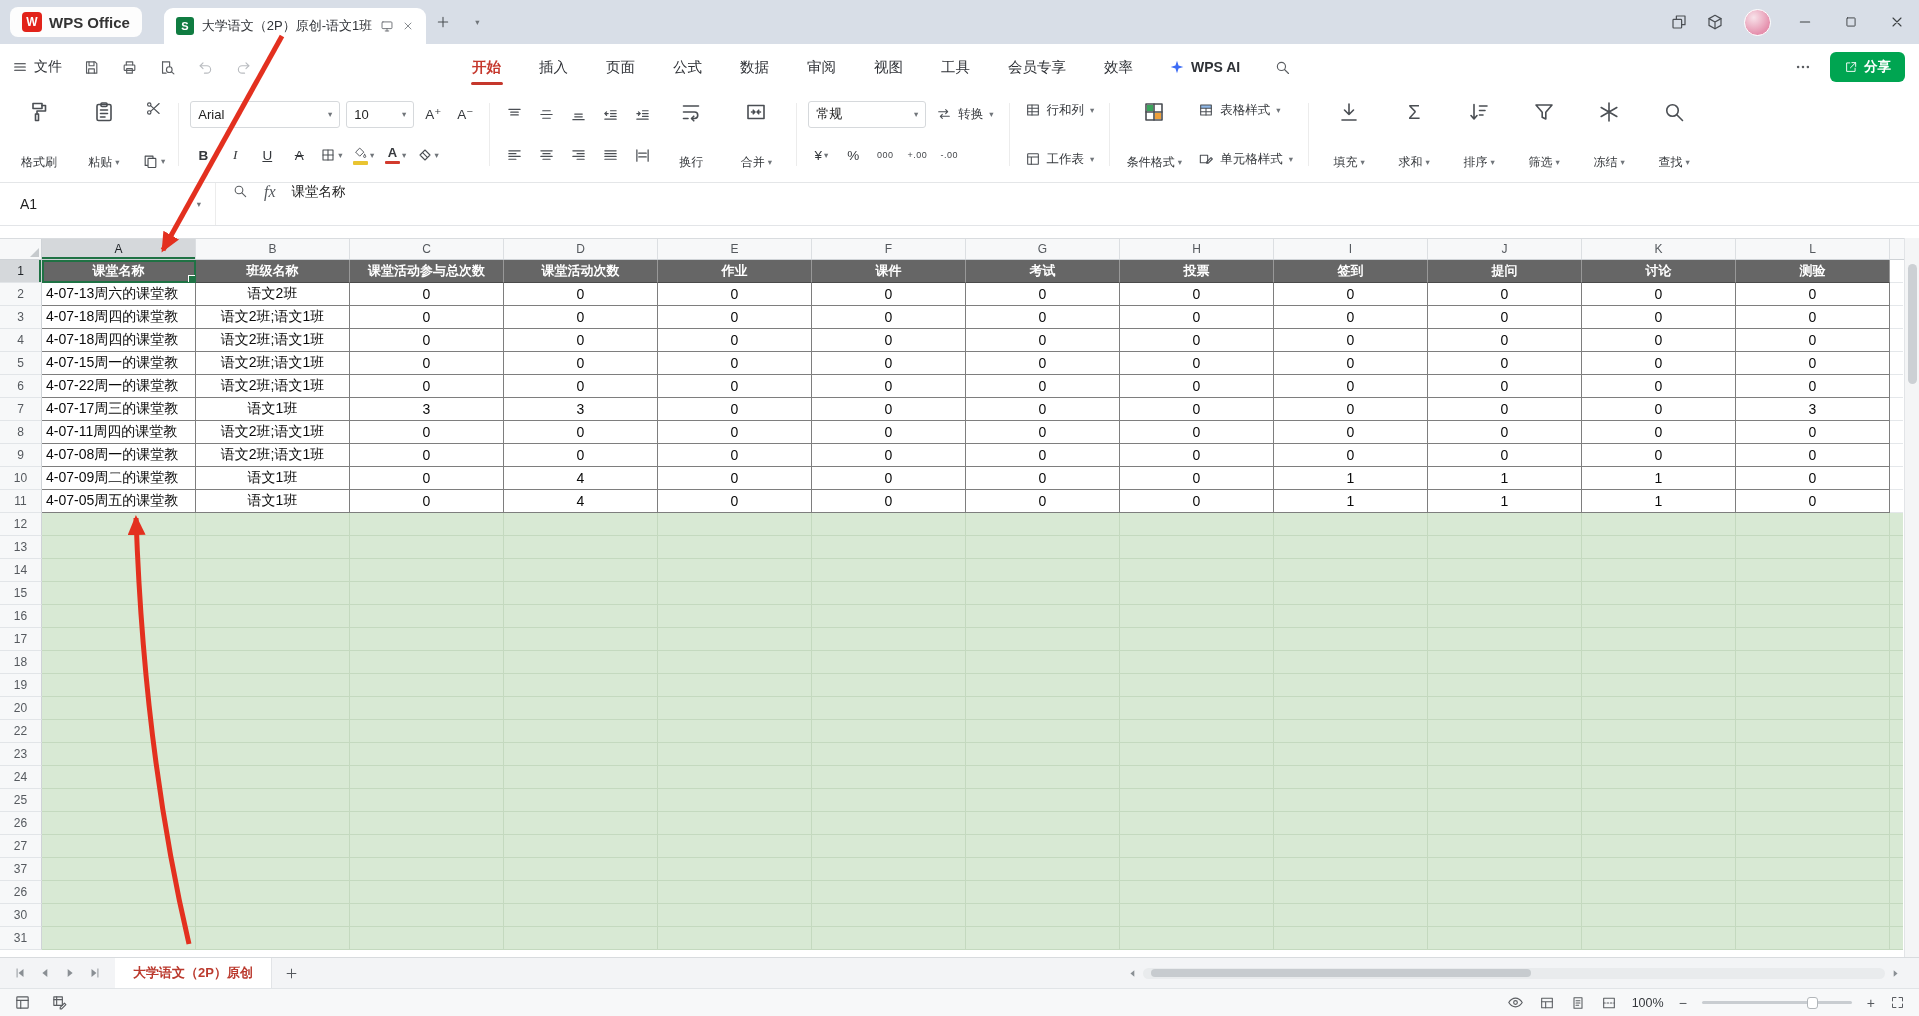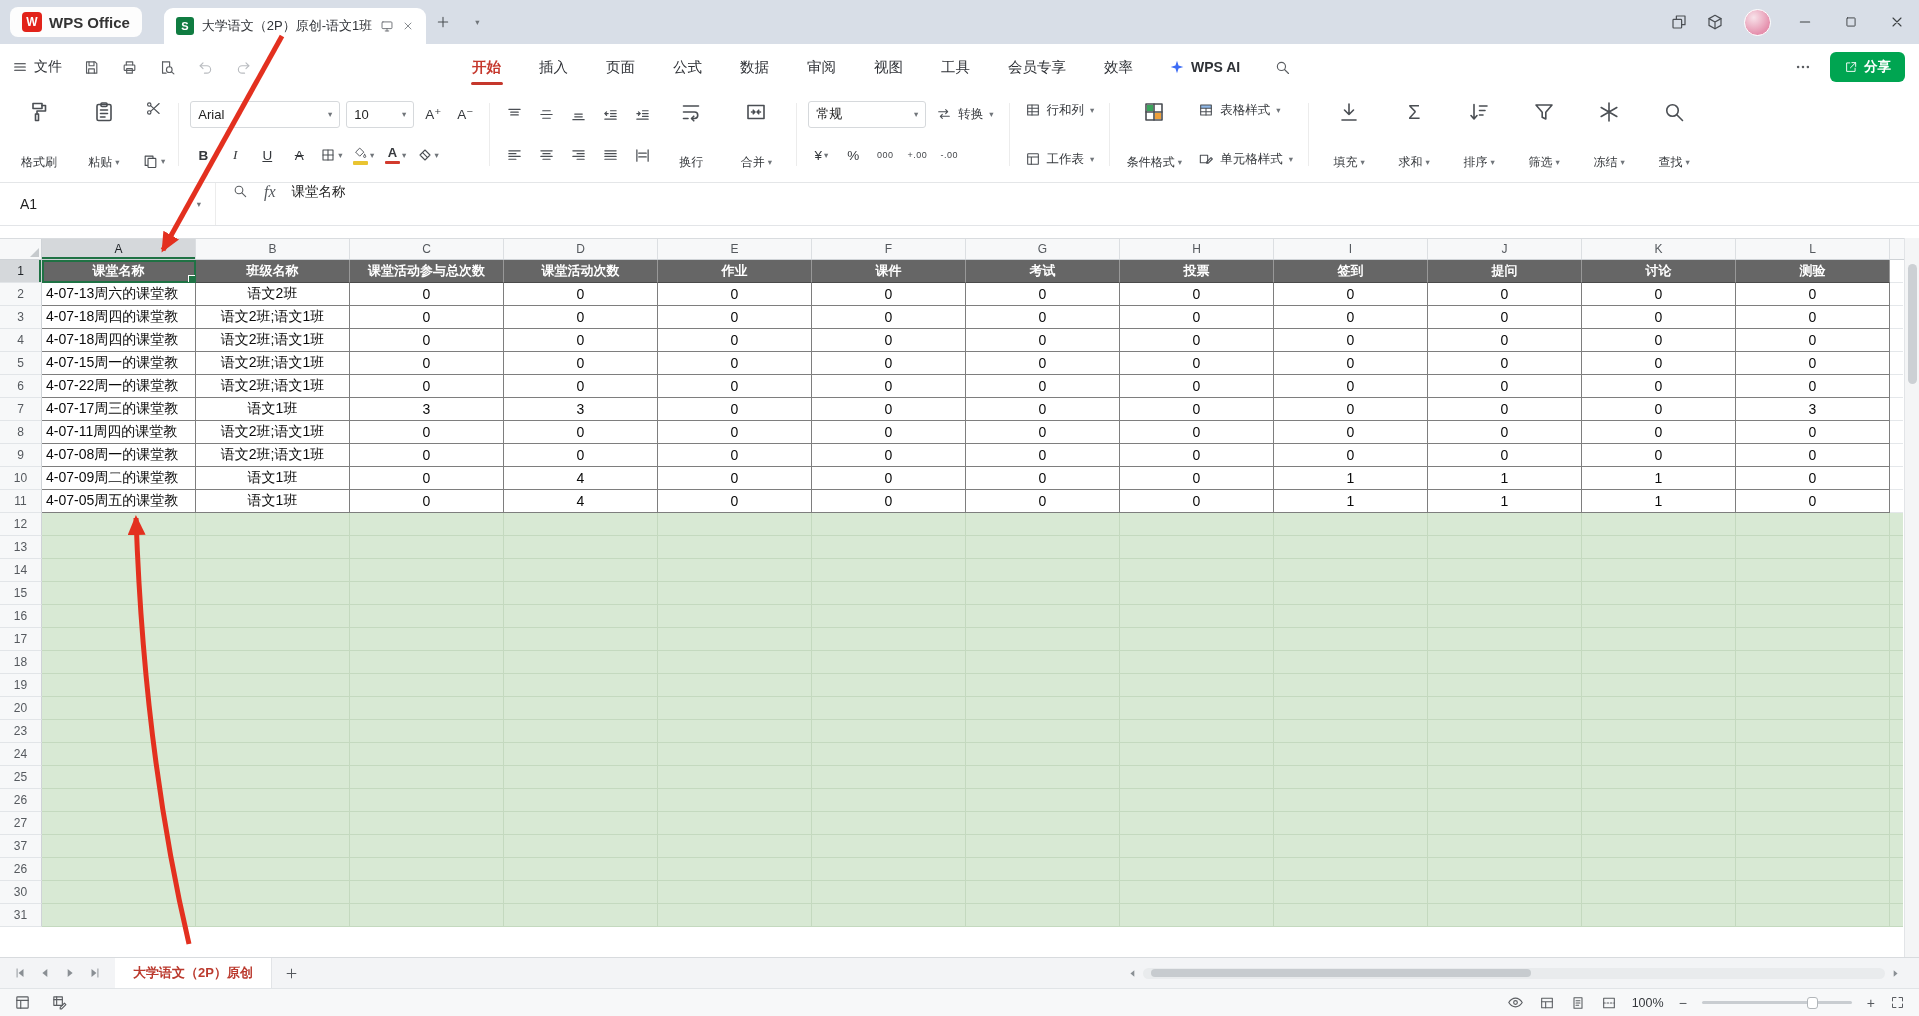--- a/index.html
+++ b/index.html
@@ -1084,20 +1084,36 @@
         <div class="cell green"></div>
         <div class="cell green"></div>
         <div class="cell green"></div>
         <div class="cell green"></div>
         <div class="cell green"></div>
         <div class="cell green"></div>
         <div class="cell green"></div>
         <div class="cell partial green"></div>
       </div>
       <div class="grid-row">
+        <div class="row-hdr">22</div>
+        <div class="cell green"></div>
+        <div class="cell green"></div>
+        <div class="cell green"></div>
+        <div class="cell green"></div>
+        <div class="cell green"></div>
+        <div class="cell green"></div>
+        <div class="cell green"></div>
+        <div class="cell green"></div>
+        <div class="cell green"></div>
+        <div class="cell green"></div>
+        <div class="cell green"></div>
+        <div class="cell green"></div>
+        <div class="cell partial green"></div>
+      </div>
+      <div class="grid-row">
         <div class="row-hdr">23</div>
         <div class="cell green"></div>
         <div class="cell green"></div>
         <div class="cell green"></div>
         <div class="cell green"></div>
         <div class="cell green"></div>
         <div class="cell green"></div>
         <div class="cell green"></div>
         <div class="cell green"></div>
         <div class="cell green"></div>

